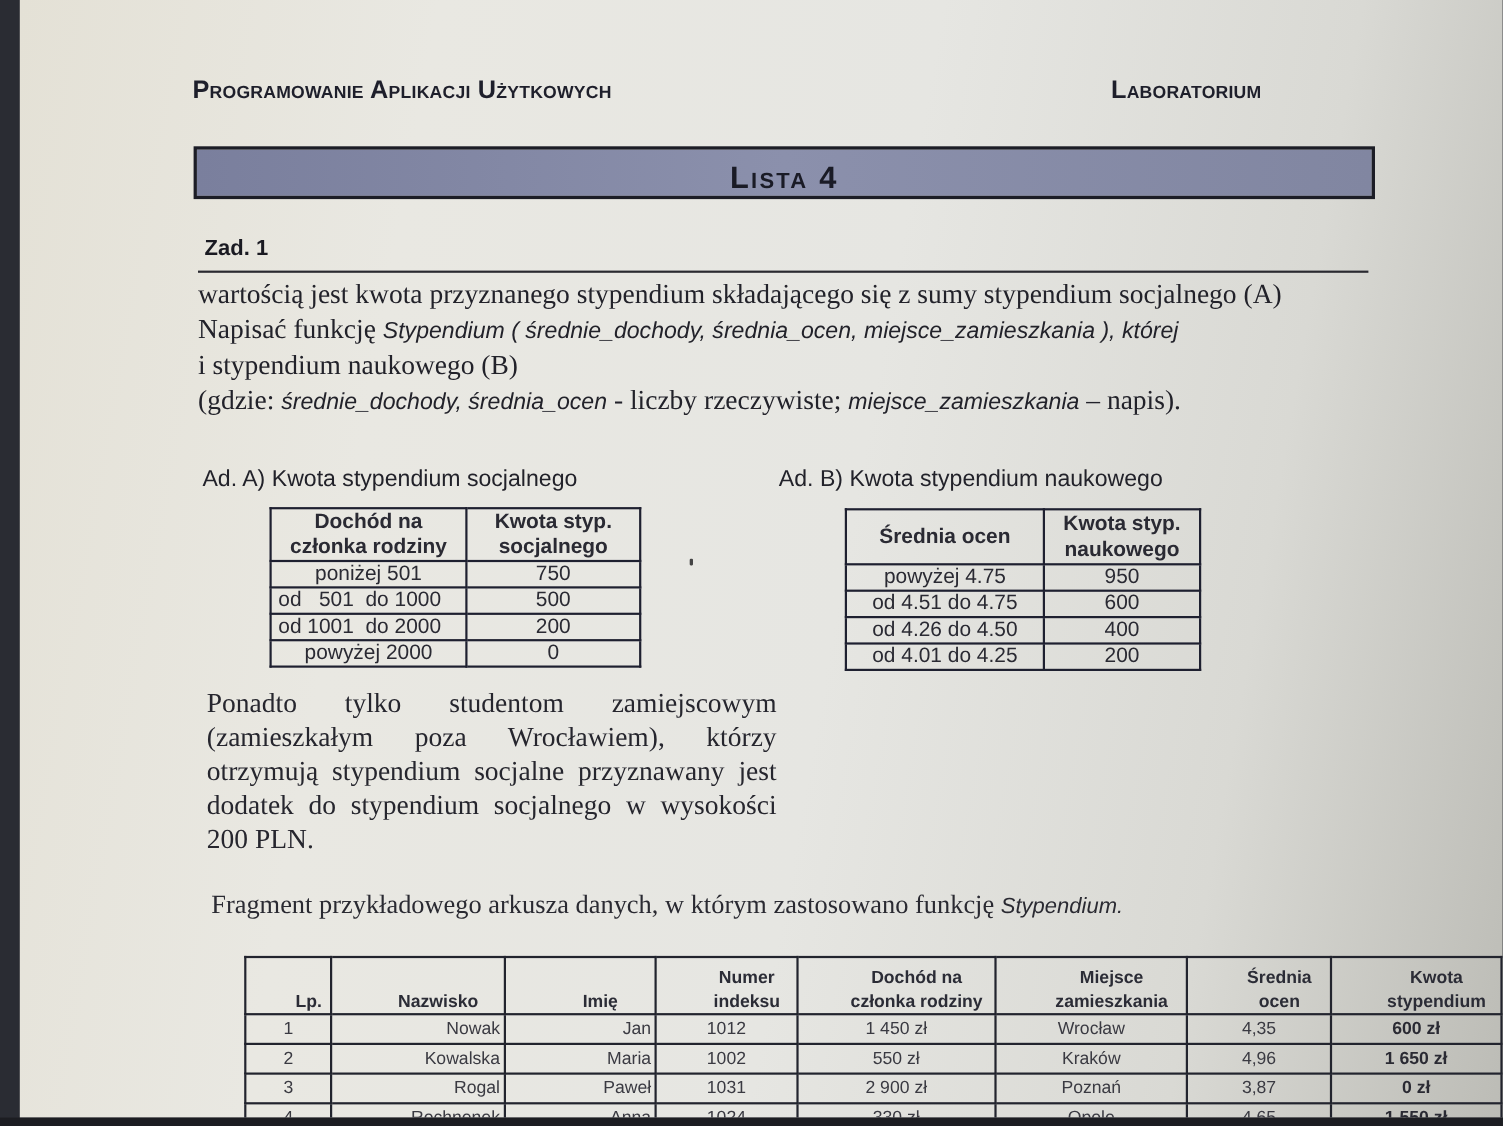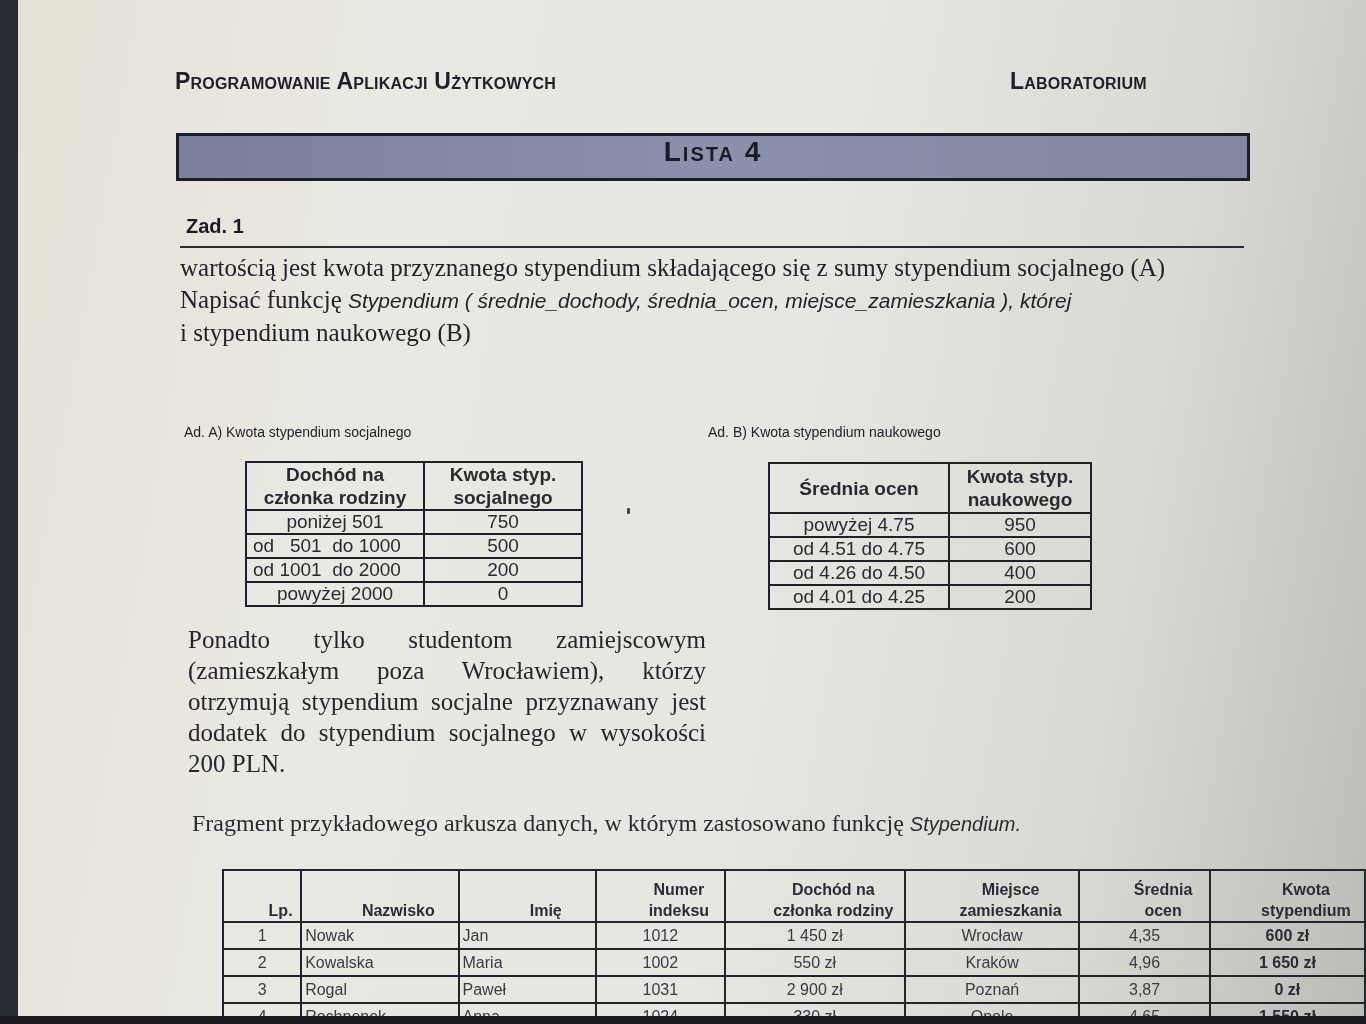--- a/index.html
+++ b/index.html
@@ -20,37 +20,37 @@
   .hdr-left, .hdr-right {
     position: absolute; top: 68px; font-weight: bold; font-size: 23px; color: #1e1f2b;
     font-variant: small-caps; letter-spacing: 0.2px;
   }
   .hdr-left { left: 157px; text-align: right; }
   .hdr-right { left: 992px; }
   .lista-bar {
     position: absolute; left: 158px; top: 133px; width: 1068px; height: 42px;
     background: linear-gradient(90deg, #7a7f9d, #8b90ac 50%, #8186a1);
     border: 3px solid #1c1d26;
-    display: flex; align-items: flex-start; justify-content: center;
+    display: flex; align-items: flex-end; justify-content: center;
   }
   .lista-bar span {
     font-weight: bold; font-size: 28px; color: #1a1b26; font-variant: small-caps; letter-spacing: 2px;
   }
   .zad-title {
     position: absolute; left: 168px; top: 215px; width: 1070px; text-align: left;
     font-weight: bold; font-size: 20px; color: #1a1a22;
   }
   .rule { position: absolute; left: 162px; top: 246px; width: 1064px; height: 2px; background: #2a2a30; }
   .para {
     position: absolute; left: 162px; top: 252px; width: 1080px;
     font-family: "Liberation Serif", serif; font-size: 25px; line-height: 32px; color: #22222a;
   }
   .para i, .note i { font-family: "Liberation Sans", sans-serif; font-style: italic; font-size: 21px; }
   .sub-a, .sub-b {
-    position: absolute; top: 424px; font-size: 14px; color: #22222a;
+    position: absolute; top: 424px; font-size: 21px; color: #22222a;
   }
   .sub-a { left: 166px; }
   .sub-b { left: 690px; }
   table.rules {
     position: absolute; border-collapse: collapse; background: transparent;
     font-size: 19px; color: #2a2a33;
   }
   table.rules td, table.rules th {
     border: 2px solid #1e2030; padding: 0 6px; line-height: 22px;
   }
@@ -71,21 +71,21 @@
     position: absolute; left: 174px; top: 810px;
     font-family: "Liberation Serif", serif; font-size: 24px; color: #2a2a32;
   }
   .fragment i { font-family: "Liberation Sans", sans-serif; font-style: italic; font-size: 20px; }
   table.sheet {
     position: absolute; left: 204px; top: 869px; border-collapse: collapse;
     font-size: 16px; color: #3a3a42;
   }
   table.sheet th, table.sheet td { border: 2px solid #22242e; padding: 0 3px; }
   table.sheet th { font-weight: bold; vertical-align: bottom; line-height: 21px; height: 50px; text-align: center; color: #2b2c36; padding-left: 40px; }
-  table.sheet td { height: 25px; line-height: 25px; }
+  table.sheet td { height: 25px; line-height: 25px; text-align: right; }
   table.sheet td.c { text-align: center; }
   table.sheet td.b { font-weight: bold; text-align: center; color: #2a2a33; }
   .stray-mark {
     position: absolute; left: 609px; top: 508px; width: 3px; height: 6px; background: #444; border-radius: 1px;
   }
 </style>
 </head>
 <body>
 
 <div class="screen">
@@ -96,20 +96,21 @@
     <span>Lista 4</span>
   </div>
 
   <div class="zad-title">Zad. 1</div>
   <div class="rule"></div>
 
   <div class="para">
     <div>wartością jest kwota przyznanego stypendium składającego się z sumy stypendium socjalnego (A)</div>
     <div><span>Napisać funkcję </span><i>Stypendium ( średnie_dochody,  średnia_ocen, miejsce_zamieszkania ), której</i></div>
     <div>i stypendium naukowego (B)</div>
+    <div><span>(gdzie: </span><i>średnie_dochody, średnia_ocen</i><span> - liczby rzeczywiste; </span><i>miejsce_zamieszkania</i><span> – napis).</span></div>
   </div>
 
   <div class="sub-a">Ad. A) Kwota stypendium socjalnego</div>
   <div class="sub-b">Ad. B) Kwota stypendium naukowego</div>
 
   <table class="rules t-a">
     <thead>
       <tr>
         <th>Dochód na członka rodziny</th>
         <th>Kwota styp. socjalnego</th>

